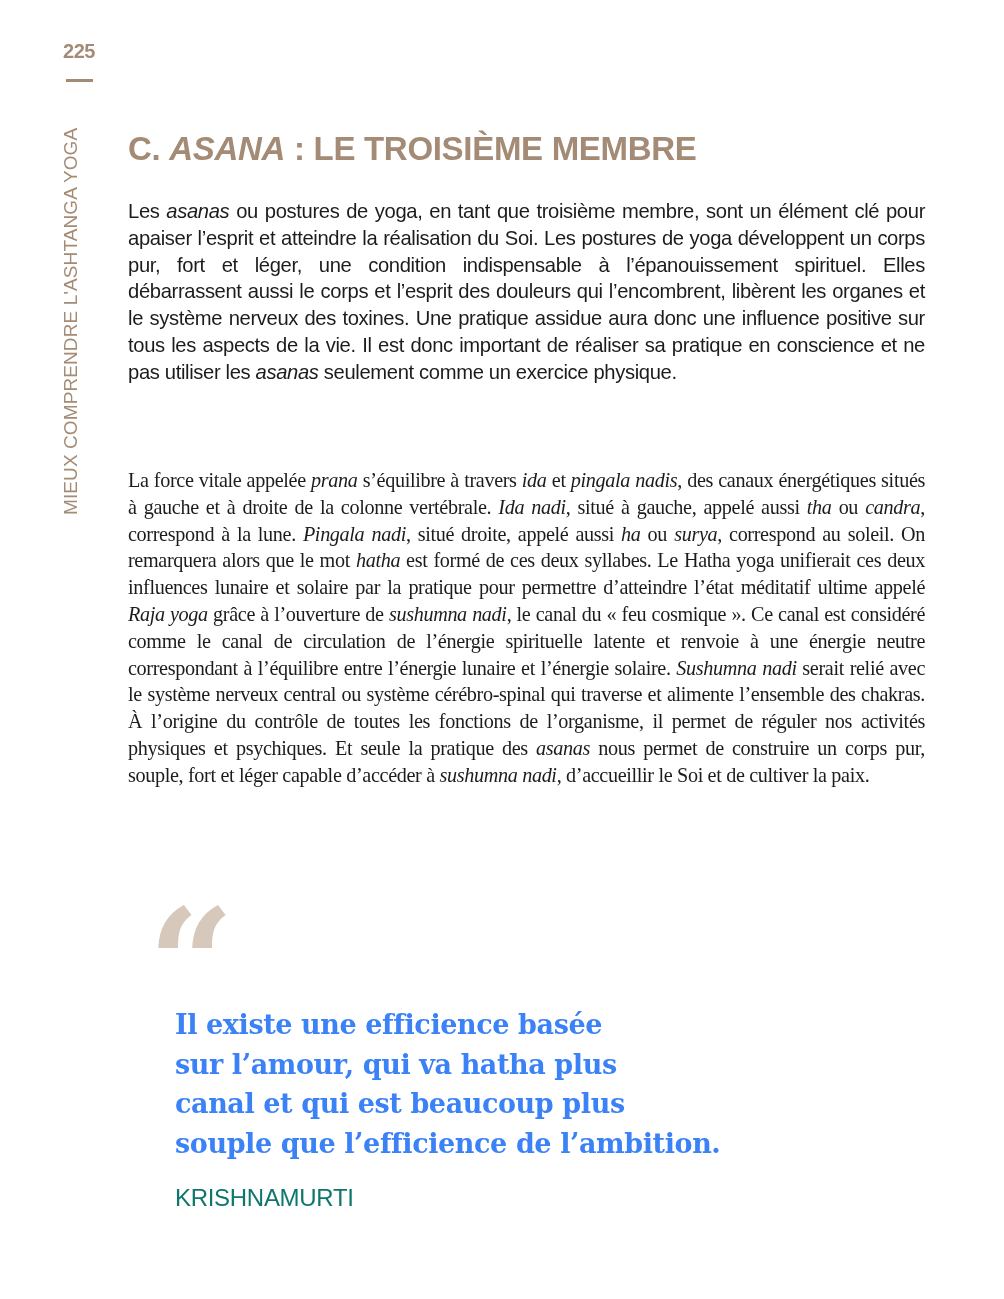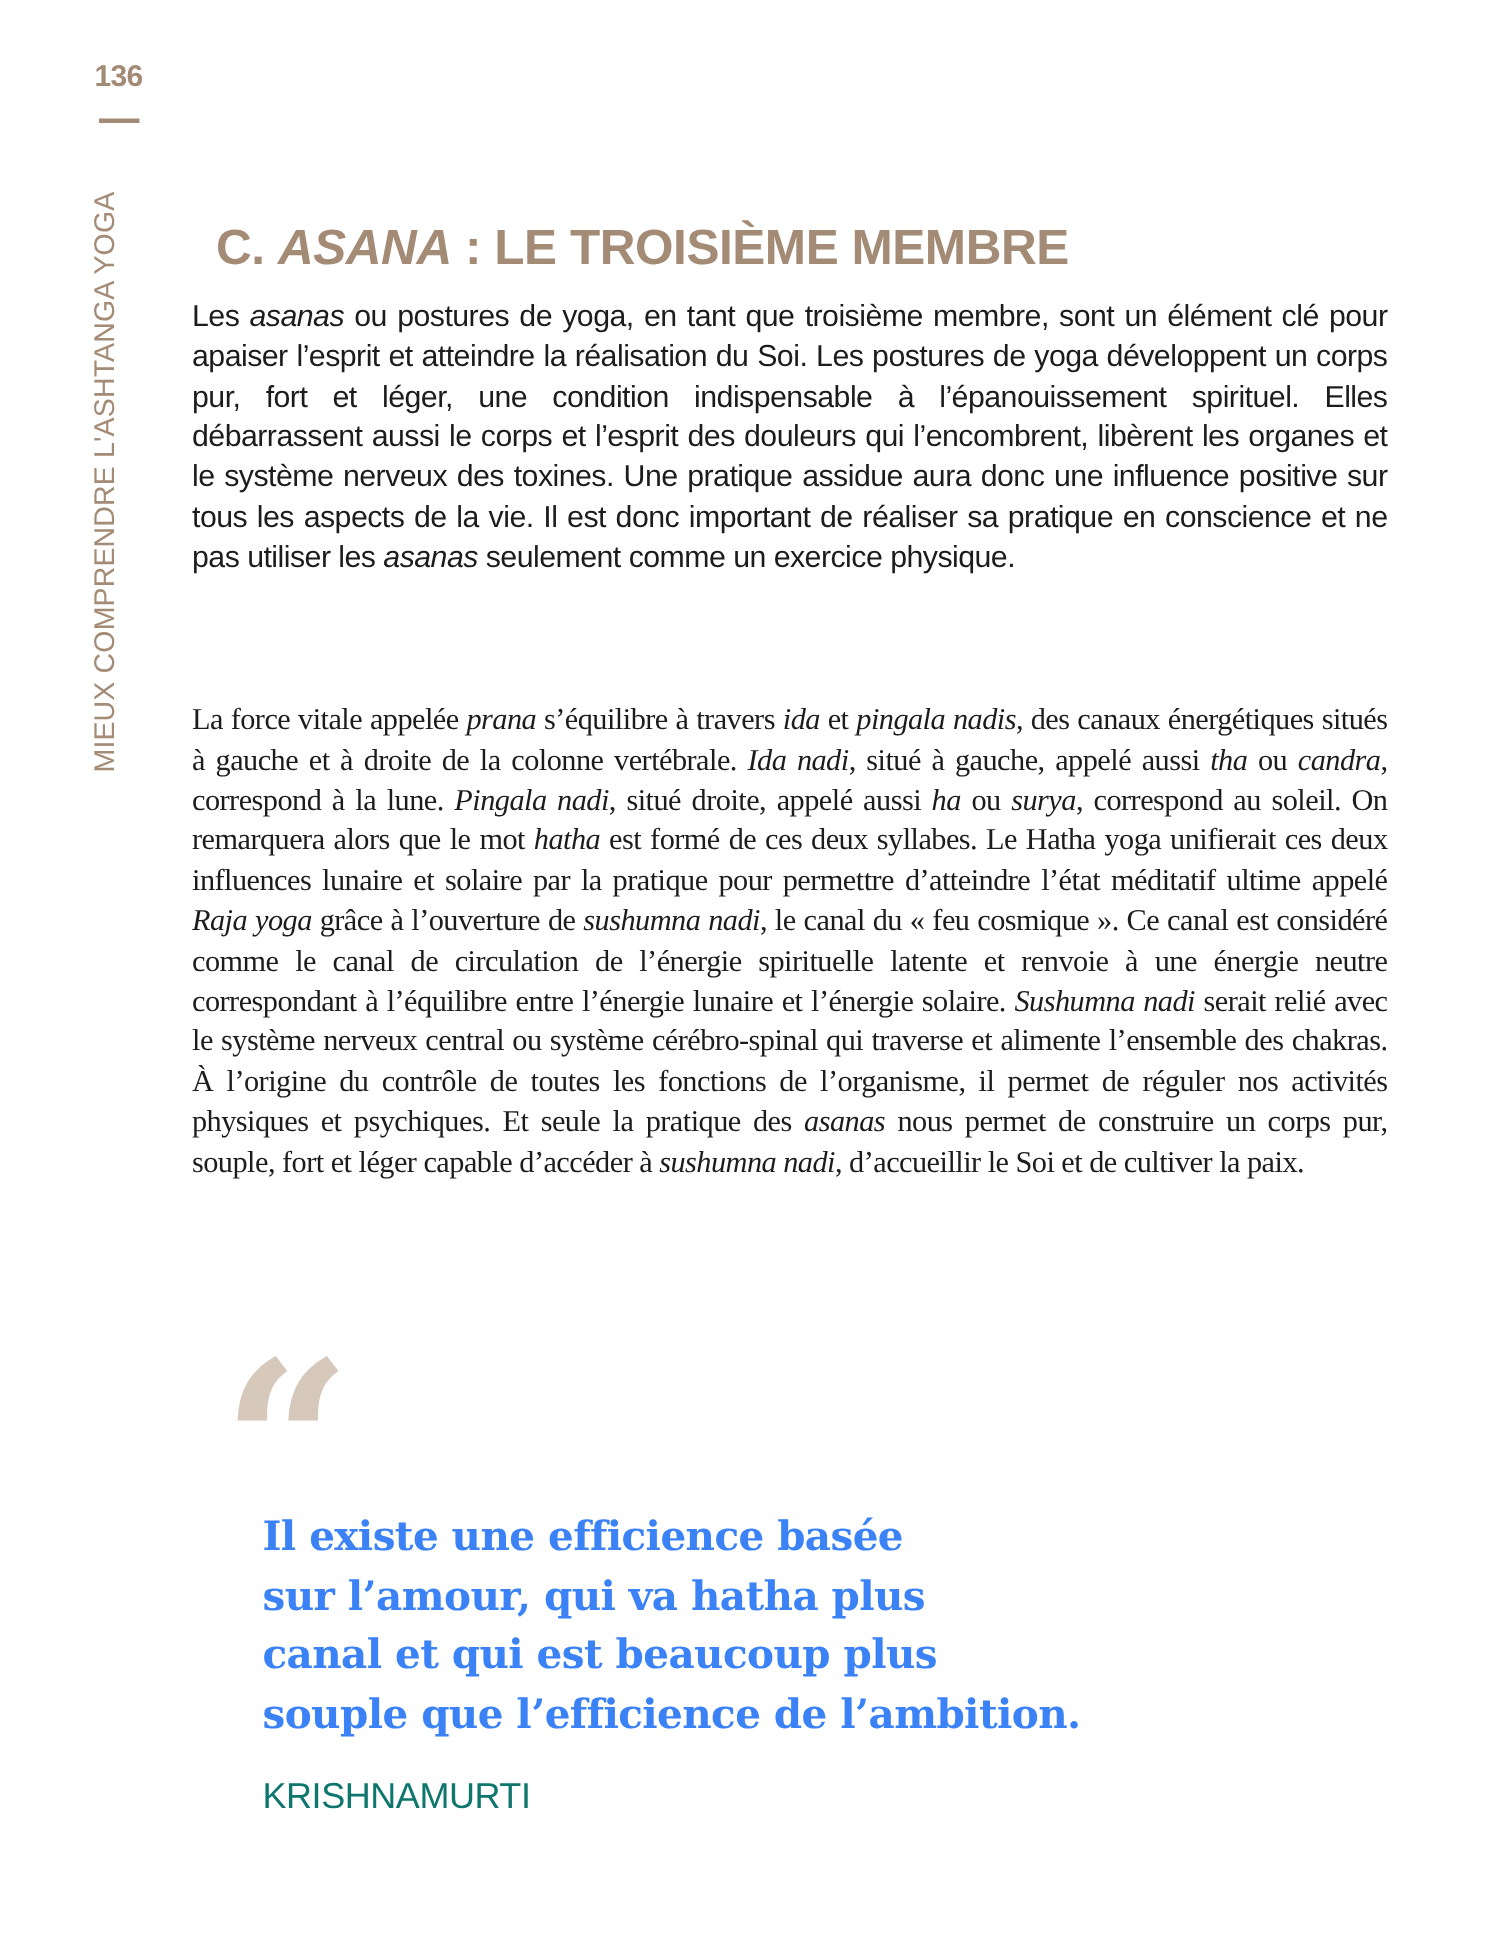--- a/index.html
+++ b/index.html
@@ -13,25 +13,25 @@
   .body-para em { font-style: italic; margin-top: 24px; }
   .para-1 { top: 198px; }
   .para-2 { top: 467px; font-family: Liberation Serif, serif; }
   .quote-mark { position: absolute; left: 148px; top: 888px; font-family: "DejaVu Serif", serif; font-size: 150px; font-weight: bold; color: #d6c8ba; line-height: 1; }
   .quote-text { position: absolute; left: 175px; top: 1005px; width: 680px; font-family: "DejaVu Serif", serif; font-weight: bold; font-size: 27px; line-height: 39.5px; color: #3b82f6; letter-spacing: -0.4px; margin: 0; }
   .quote-author { position: absolute; left: 175px; top: 1184px; font-size: 24px; color: #0f766e; letter-spacing: -0.3px; }
 </style>
 </head>
 <body>
 
-<div class="page-number">136</div>
+<div class="page-number">225</div>
 <div class="page-rule"></div>
 <div class="running-head">MIEUX COMPRENDRE L'ASHTANGA YOGA</div>
 
-<h1 class="section-title" style="margin:16px;">
+<h1 class="section-title" style="margin:0;">
   <span>C. </span><em>ASANA</em><span> : LE TROISIÈME MEMBRE</span>
 </h1>
 
 <p class="body-para para-1"><span>Les </span><em>asanas</em><span> ou postures de yoga, en tant que troisième membre, sont un élément clé pour apaiser l’esprit et atteindre la réalisation du Soi. Les postures de yoga développent un corps pur, fort et léger, une condition indispensable à l’épanouissement spirituel. Elles débarrassent aussi le corps et l’esprit des douleurs qui l’encombrent, libèrent les organes et le système nerveux des toxines. Une pratique assidue aura donc une influence positive sur tous les aspects de la vie. Il est donc important de réaliser sa pratique en conscience et ne pas utiliser les </span><em>asanas</em><span> seulement comme un exercice physique.</span></p>
 <p class="body-para para-2"><span>La force vitale appelée </span><em>prana</em><span> s’équilibre à travers </span><em>ida</em><span> et </span><em>pingala nadis</em><span>, des canaux énergétiques situés à gauche et à droite de la colonne vertébrale. </span><em>Ida nadi</em><span>, situé à gauche, appelé aussi </span><em>tha</em><span> ou </span><em>candra</em><span>, correspond à la lune. </span><em>Pingala nadi</em><span>, situé droite, appelé aussi </span><em>ha</em><span> ou </span><em>surya</em><span>, correspond au soleil. On remarquera alors que le mot </span><em>hatha</em><span> est formé de ces deux syllabes. Le Hatha yoga unifierait ces deux influences lunaire et solaire par la pratique pour permettre d’atteindre l’état méditatif ultime appelé </span><em>Raja yoga</em><span> grâce à l’ouverture de </span><em>sushumna nadi</em><span>, le canal du « feu cosmique ». Ce canal est considéré comme le canal de circulation de l’énergie spirituelle latente et renvoie à une énergie neutre correspondant à l’équilibre entre l’énergie lunaire et l’énergie solaire. </span><em>Sushumna nadi</em><span> serait relié avec le système nerveux central ou système cérébro-spinal qui traverse et alimente l’ensemble des chakras. À l’origine du contrôle de toutes les fonctions de l’organisme, il permet de réguler nos activités physiques et psychiques. Et seule la pratique des </span><em>asanas</em><span> nous permet de construire un corps pur, souple, fort et léger capable d’accéder à </span><em>sushumna nadi</em><span>, d’accueillir le Soi et de cultiver la paix.</span></p>
 
 <div class="quote-mark">“</div>
 <blockquote class="quote-text">
   <span>Il existe une efficience basée</span><br>
   <span>sur l’amour, qui va hatha plus</span><br>

